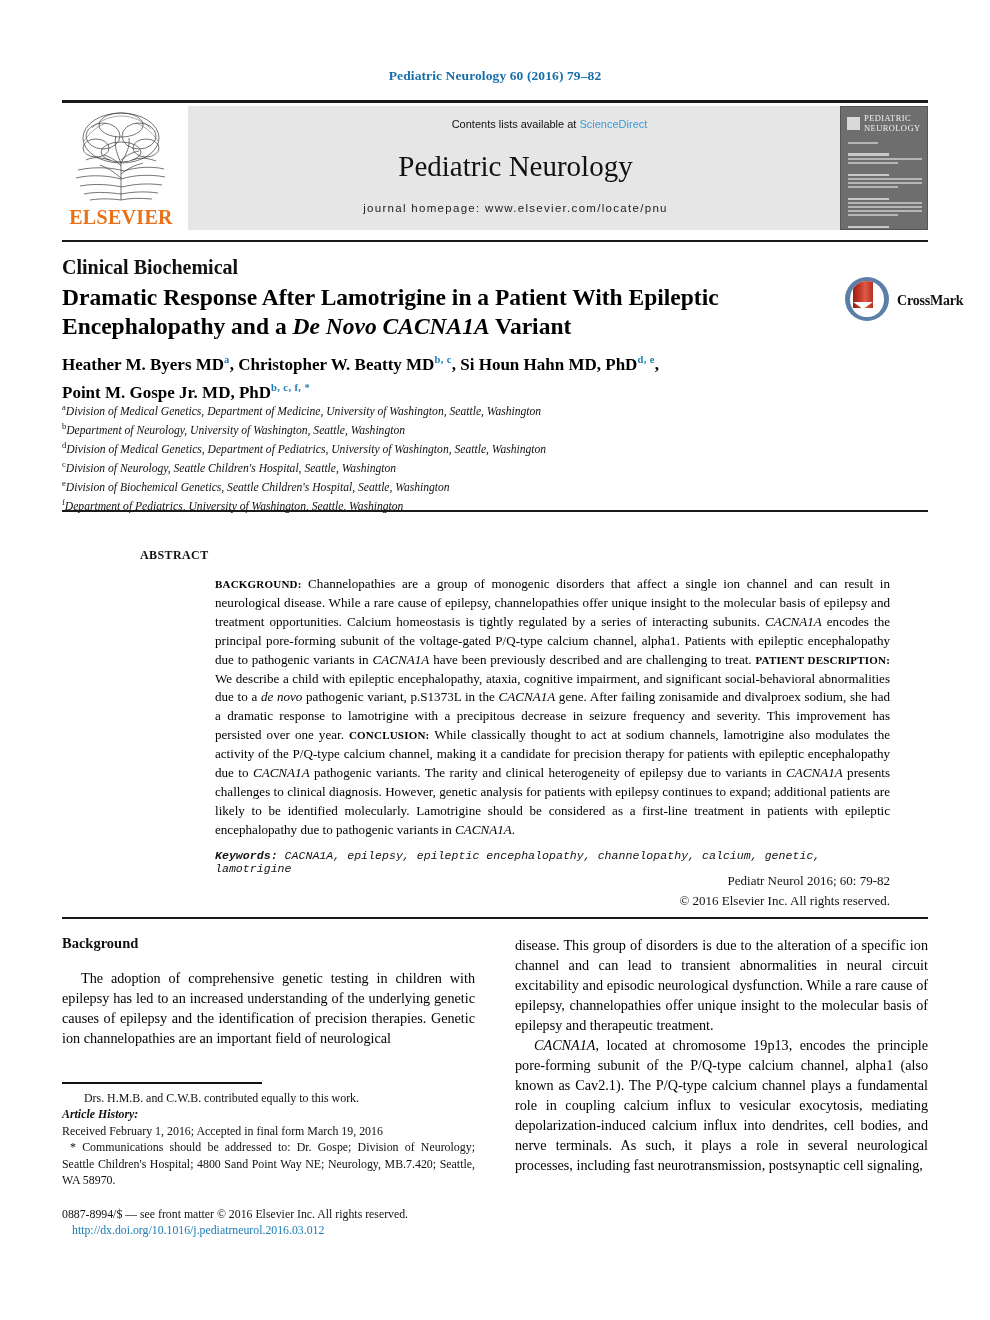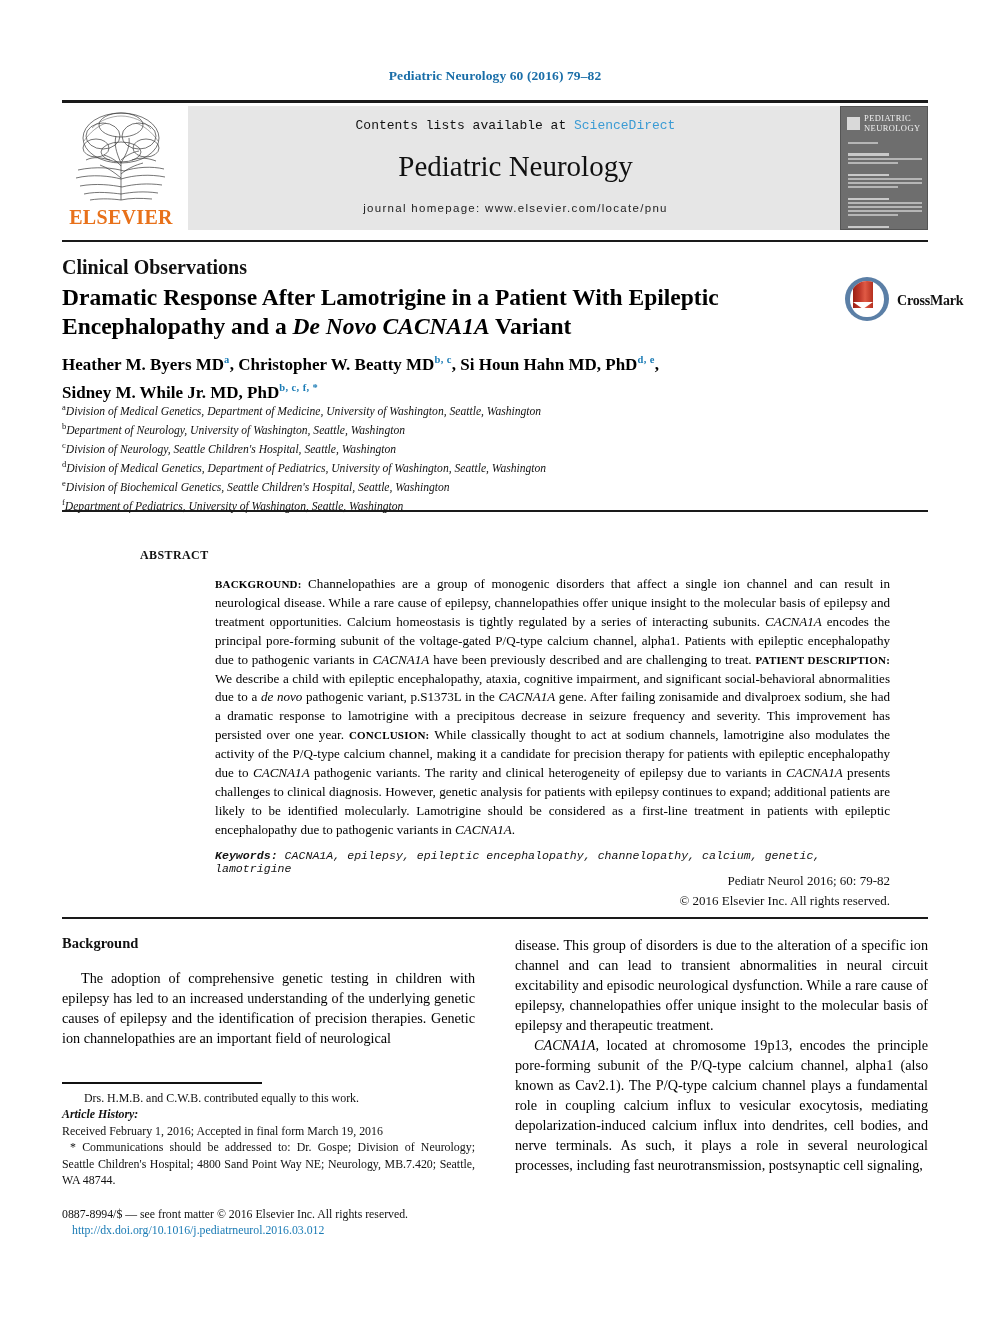--- a/index.html
+++ b/index.html
@@ -84,23 +84,24 @@
     width: 655px;
     height: 124px;
     background: #e6e6e6;
   }
   .contents-line {
     position: absolute;
     top: 12px;
     left: 0;
     width: 655px;
     text-align: center;
-    font-family: Liberation Mono, monospace;
-    font-size: 13px;
-    color: #111;
+    font-family: Liberation Sans, sans-serif;
+    font-size: 11px;
+    color: #111;
+    padding-left: 34px;
   }
   .contents-line .sd-link {
     color: #3a9bd4;
   }
   .journal-title {
     position: absolute;
     top: 44px;
     left: 0;
     width: 655px;
     text-align: center;
@@ -507,47 +508,47 @@
           <i class="mid"></i>
         <i class="gap"></i>
         <i class="hdr"></i>
 
       </div>
     </div>
   </div>
 
   <div class="rule-under-header"></div>
 
-  <div class="section-label">Clinical Observations</div>
+  <div class="section-label">Clinical Biochemical</div>
 
   <div class="article-title">
     <span>Dramatic Response After Lamotrigine in a Patient With Epileptic</span><br>
     <span>Encephalopathy and a </span><span class="ital">De Novo CACNA1A</span><span> Variant</span>
   </div>
 
   <div class="crossmark">
     <div class="crossmark-ring">
       <div class="crossmark-inner">
         <div class="crossmark-book"></div>
         <div class="crossmark-notch"></div>
       </div>
     </div>
     <div class="crossmark-text">CrossMark</div>
   </div>
 
   <div class="authors">
     <span>Heather M. Byers MD</span><sup>a</sup><span>, Christopher W. Beatty MD</span><sup>b, c</sup><span>, Si Houn Hahn MD, PhD</span><sup>d, e</sup><span>,</span><br>
-    <span>Sidney M. While Jr. MD, PhD</span><sup>b, c, f, *</sup>
+    <span>Point M. Gospe Jr. MD, PhD</span><sup>b, c, f, *</sup>
   </div>
 
   <div class="affiliations">
     <div><sup>a</sup><span>Division of Medical Genetics, Department of Medicine, University of Washington, Seattle, Washington</span></div>
     <div><sup>b</sup><span>Department of Neurology, University of Washington, Seattle, Washington</span></div>
+    <div><sup>d</sup><span>Division of Medical Genetics, Department of Pediatrics, University of Washington, Seattle, Washington</span></div>
     <div><sup>c</sup><span>Division of Neurology, Seattle Children's Hospital, Seattle, Washington</span></div>
-    <div><sup>d</sup><span>Division of Medical Genetics, Department of Pediatrics, University of Washington, Seattle, Washington</span></div>
     <div><sup>e</sup><span>Division of Biochemical Genetics, Seattle Children's Hospital, Seattle, Washington</span></div>
     <div><sup>f</sup><span>Department of Pediatrics, University of Washington, Seattle, Washington</span></div>
   </div>
 
   <div class="rule-above-abstract"></div>
 
   <div class="abstract-label">ABSTRACT</div>
 
   <div class="abstract-body">
     <span class="run-head">BACKGROUND:</span><span> Channelopathies are a group of monogenic disorders that affect a single ion channel and can result in neurological disease. While a rare cause of epilepsy, channelopathies offer unique insight to the molecular basis of epilepsy and treatment opportunities. Calcium homeostasis is tightly regulated by a series of interacting subunits. </span><span class="ital">CACNA1A</span><span> encodes the principal pore-forming subunit of the voltage-gated P/Q-type calcium channel, alpha1. Patients with epileptic encephalopathy due to pathogenic variants in </span><span class="ital">CACNA1A</span><span> have been previously described and are challenging to treat. </span><span class="run-head">PATIENT DESCRIPTION:</span><span> We describe a child with epileptic encephalopathy, ataxia, cognitive impairment, and significant social-behavioral abnormalities due to a </span><span class="ital">de novo</span><span> pathogenic variant, p.S1373L in the </span><span class="ital">CACNA1A</span><span> gene. After failing zonisamide and divalproex sodium, she had a dramatic response to lamotrigine with a precipitous decrease in seizure frequency and severity. This improvement has persisted over one year. </span><span class="run-head">CONCLUSION:</span><span> While classically thought to act at sodium channels, lamotrigine also modulates the activity of the P/Q-type calcium channel, making it a candidate for precision therapy for patients with epileptic encephalopathy due to </span><span class="ital">CACNA1A</span><span> pathogenic variants. The rarity and clinical heterogeneity of epilepsy due to variants in </span><span class="ital">CACNA1A</span><span> presents challenges to clinical diagnosis. However, genetic analysis for patients with epilepsy continues to expand; additional patients are likely to be identified molecularly. Lamotrigine should be considered as a first-line treatment in patients with epileptic encephalopathy due to pathogenic variants in </span><span class="ital">CACNA1A</span><span>.</span>
@@ -570,21 +571,21 @@
   <div class="col-right">
     <p class="body-par">disease. This group of disorders is due to the alteration of a specific ion channel and can lead to transient abnormalities in neural circuit excitability and episodic neurological dysfunction. While a rare cause of epilepsy, channelopathies offer unique insight to the molecular basis of epilepsy and therapeutic treatment.</p>
     <p class="body-par indent"><span class="ital">CACNA1A</span><span>, located at chromosome 19p13, encodes the principle pore-forming subunit of the P/Q-type calcium channel, alpha1 (also known as Cav2.1). The P/Q-type calcium channel plays a fundamental role in coupling calcium influx to vesicular exocytosis, mediating depolarization-induced calcium influx into dendrites, cell bodies, and nerve terminals. As such, it plays a role in several neurological processes, including fast neurotransmission, postsynaptic cell signaling,</span></p>
   </div>
 
   <div class="footnote-rule"></div>
   <div class="footnotes">
     <span class="fn-equal">Drs. H.M.B. and C.W.B. contributed equally to this work.</span>
     <span class="fn-ital">Article History:</span>
     <span class="fn-hist">Received February 1, 2016; Accepted in final form March 19, 2016</span>
-    <span class="fn-corr">* Communications should be addressed to: Dr. Gospe; Division of Neurology; Seattle Children's Hospital; 4800 Sand Point Way NE; Neurology, MB.7.420; Seattle, WA 48744.</span>
+    <span class="fn-corr">* Communications should be addressed to: Dr. Gospe; Division of Neurology; Seattle Children's Hospital; 4800 Sand Point Way NE; Neurology, MB.7.420; Seattle, WA 58970.</span>
   </div>
 
   <div class="issn-block">
     <span>0887-8994/$ — see front matter © 2016 Elsevier Inc. All rights reserved.</span>
     <span class="doi">http://dx.doi.org/10.1016/j.pediatrneurol.2016.03.012</span>
   </div>
 
 </div>
 
 </body></html>

